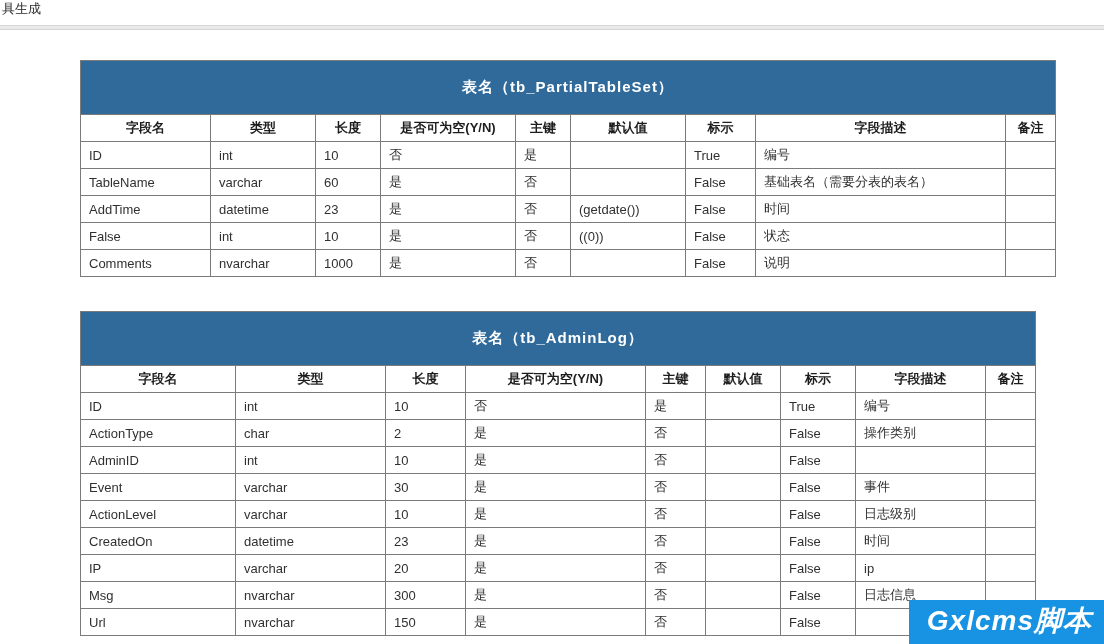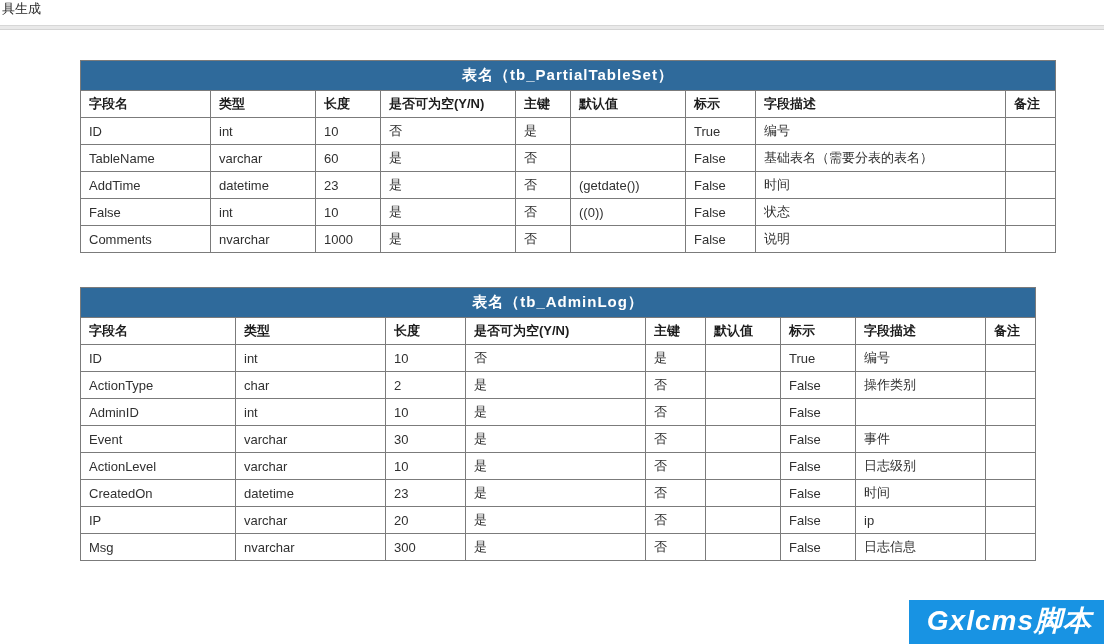--- a/index.html
+++ b/index.html
@@ -47,23 +47,24 @@
     white-space: nowrap;
     overflow: hidden;
   }
   table.schema thead td.caption {
     background: #2f6a9b;
     color: #ffffff;
     text-align: center;
     font-size: 15px;
     font-weight: 600;
     letter-spacing: 1px;
-    padding: 5px 0;
+    padding: 17px 0;
   }
   table.schema thead th {
+    text-align: center;
     font-weight: 600;
     color: #1d1d1d;
   }
   .watermark {
     position: absolute;
     right: 0;
     bottom: 0;
     background: #1893e3;
     color: #ffffff;
     font-size: 28px;
@@ -279,17 +280,28 @@
           <td>Msg</td>
           <td>nvarchar</td>
           <td>300</td>
           <td>是</td>
           <td>否</td>
           <td></td>
           <td>False</td>
           <td>日志信息</td>
           <td></td>
         </tr>
+        <tr>
+          <td>Url</td>
+          <td>nvarchar</td>
+          <td>150</td>
+          <td>是</td>
+          <td>否</td>
+          <td></td>
+          <td>False</td>
+          <td></td>
+          <td></td>
+        </tr>
       </tbody>
     </table>
   </div>
 
 <div class="watermark">Gxlcms脚本</div>
 
 </body></html>

